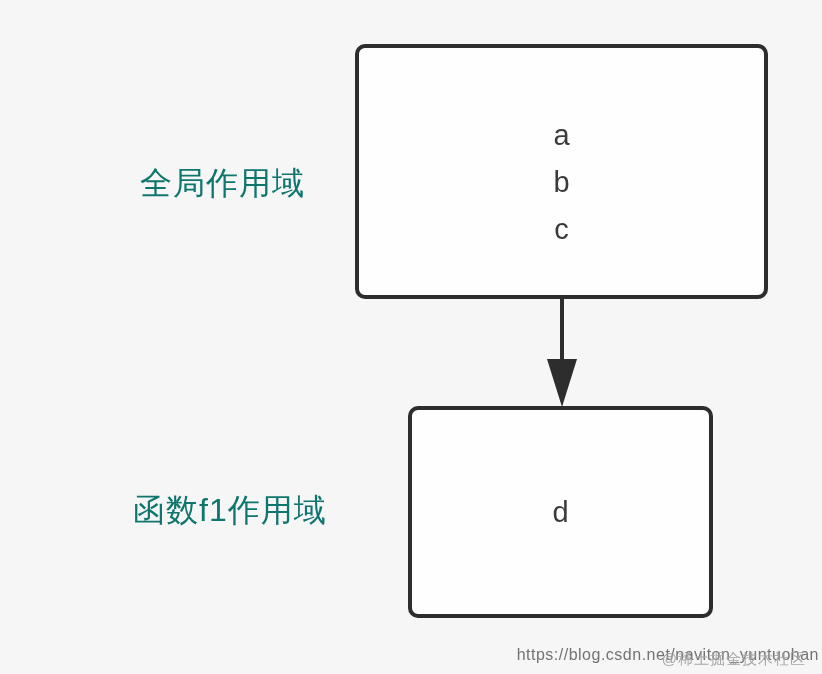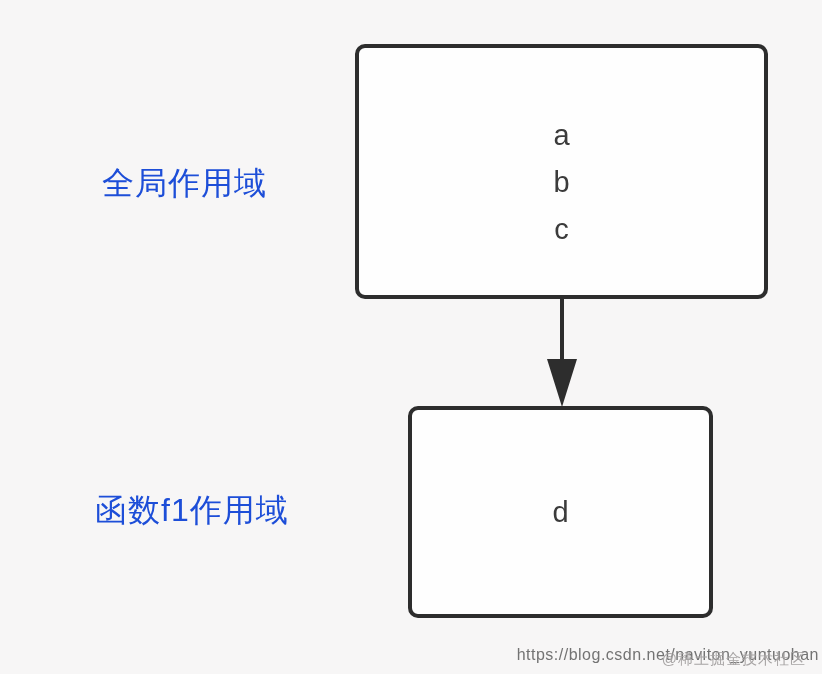--- a/index.html
+++ b/index.html
@@ -9,24 +9,25 @@
     background: #f7f6f6;
     overflow: hidden;
   }
   .canvas {
     position: relative;
     width: 822px; height: 674px;
     background: #f7f6f6;
   }
   .scope-label {
     position: absolute;
-    color: #1d4ed8;
+    color: #0f766e;
     font-size: 32px;
     letter-spacing: 1px;
     white-space: nowrap;
+    margin-left: 38px;
   }
   .label-global { left: 102px; top: 162px; }
   .label-function { left: 95px; top: 489px; }
   .box {
     position: absolute;
     background: #fefefe;
     border: 4px solid #2d2d2d;
     border-radius: 10px;
     display: flex;
     flex-direction: column;

